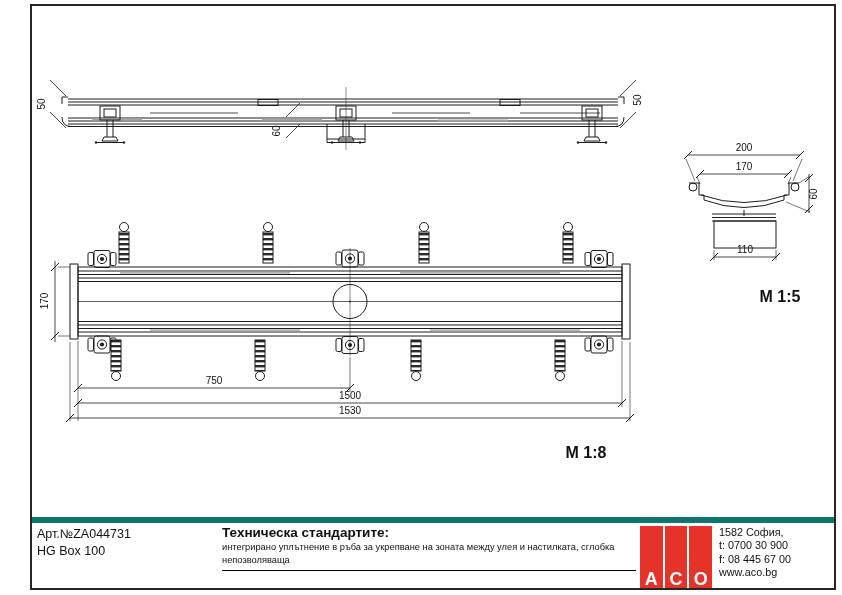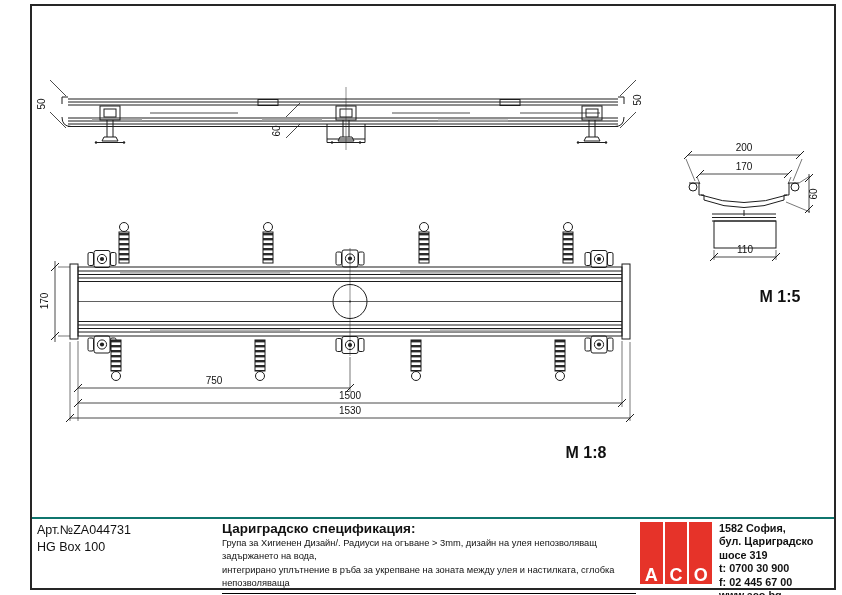--- a/index.html
+++ b/index.html
@@ -6,30 +6,30 @@
   #sheet{position:relative;width:842px;height:595px;background:#fff;overflow:hidden;
          font-family:"Liberation Sans",sans-serif;color:#111;}
   #frame{position:absolute;left:30px;top:4px;width:806px;height:586px;
          border:2px solid #262626;box-sizing:border-box;}
   #drawing-svg{position:absolute;left:0;top:0;}
   svg text{font-family:"Liberation Sans",sans-serif;font-size:10px;fill:#111;stroke:none;}
   svg text.rot{font-size:10px;}
   svg text.scale-label{font-size:16px;font-weight:700;}
   
   #titleblock{position:absolute;left:32px;top:517px;width:802px;height:71px;
-              border-top:2px solid #0f766e;display:flex;box-sizing:border-box;background:#fff;}
+              border-top:6px solid #0f766e;display:flex;box-sizing:border-box;background:#fff;}
   .tb-left{width:182px;padding:3px 4px 0 5px;font-size:12.5px;line-height:1.33;box-sizing:border-box;}
   .tb-spec{width:426px;padding:2px 4px 0 8px;box-sizing:border-box;}
   .spec-heading{font-size:13.5px;font-weight:700;margin:0 0 1px 0;}
   .spec-lines{font-size:9.3px;line-height:1.45;border-bottom:1.5px solid #000;padding-bottom:2px;}
   .tb-logo{width:72px;height:62px;margin-top:3px;display:flex;gap:2px;}
   .logo-bar{flex:1;background:var(--brand,#E63329);position:relative;}
   .logo-letter{position:absolute;left:0;right:0;bottom:0;text-align:center;color:#fff;
                font-size:18px;font-weight:700;line-height:1;}
-  .tb-address{flex:1;padding:3px 0 0 7px;font-size:10.8px;font-weight:700;line-height:1.25;box-sizing:border-box;}
+  .tb-address{flex:1;padding:3px 0 0 7px;font-size:10.8px;font-weight:400;line-height:1.25;box-sizing:border-box;}
 </style>
 </head>
 <body>
 
 <div id="sheet">
   <div id="frame"></div>
 
   <svg id="drawing-svg" width="842" height="518" viewBox="0 0 842 518">
     <defs>
       <pattern id="hatch" width="5" height="5" patternUnits="userSpaceOnUse">
@@ -263,39 +263,37 @@
       <text class="scale-label" text-anchor="middle" x="780" y="302">M 1:5</text>
     </g>
   </svg>
 
   <div id="titleblock">
     <div class="tb-left">
       <div>Арт.№ZA044731</div>
       <div>HG Box 100</div>
     </div>
     <div class="tb-spec">
-      <div class="spec-heading">Цариградско спецификация:</div>
+      <div class="spec-heading">Техническа стандартите:</div>
       <div class="spec-lines">
-        <div>Група за Хигиенен Дизайн/. Радиуси на огъване &gt; 3mm, дизайн на улея непозволяващ задържането на вода,</div>
         <div>интегрирано уплътнение в ръба за укрепване на зоната между улея и настилката, сглобка непозволяваща</div>
 
       </div>
     </div>
     <div class="tb-logo">
       <div class="logo-bar">
         <span class="logo-letter">A</span>
       </div>
       <div class="logo-bar">
         <span class="logo-letter">C</span>
       </div>
       <div class="logo-bar">
         <span class="logo-letter">O</span>
       </div>
     </div>
     <div class="tb-address">
       <div>1582 София,</div>
-      <div>бул. Цариградско шосе 319</div>
       <div>t: 0700 30 900</div>
-      <div>f: 02 445 67 00</div>
+      <div>f: 08 445 67 00</div>
       <div>www.aco.bg</div>
     </div>
   </div>
 </div>
 
 </body></html>

